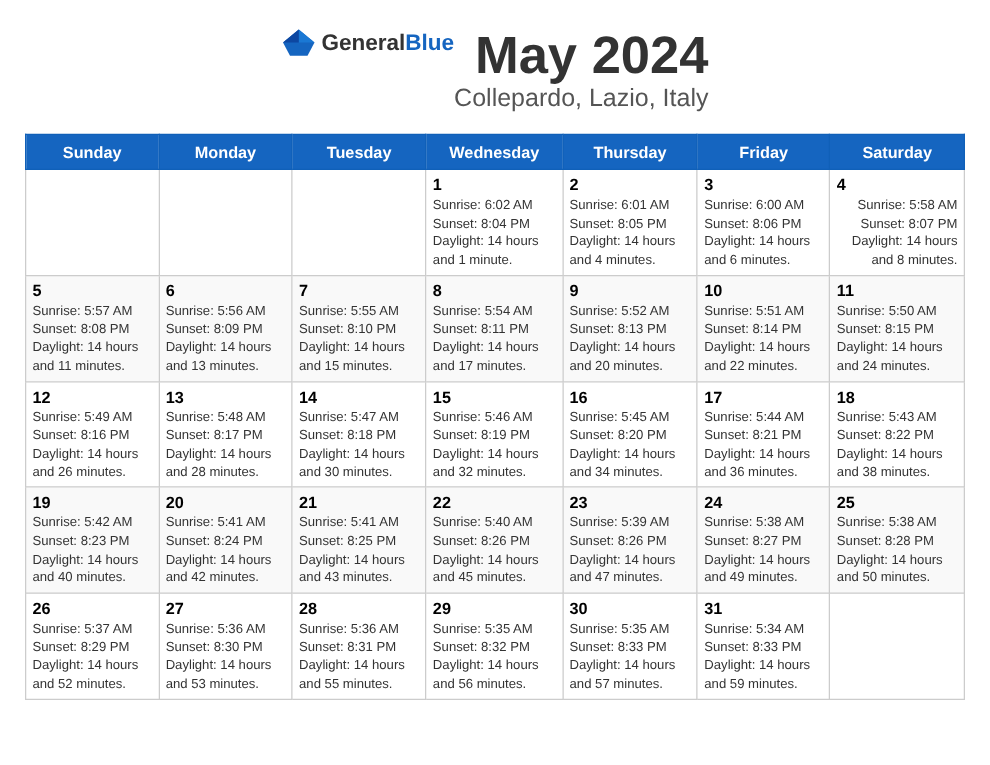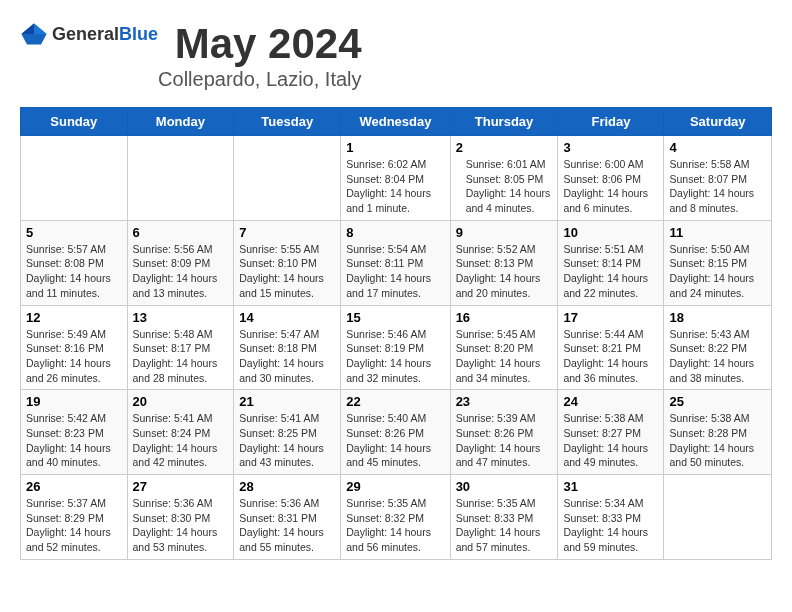--- a/index.html
+++ b/index.html
@@ -5,21 +5,21 @@
     * { box-sizing: border-box; margin: 0; padding: 0; }
     body {
       font-family: Arial, sans-serif;
       background: #fff;
       width: 792px;
       min-height: 612px;
       padding: 20px;
     }
     .header-area {
       display: flex;
-      justify-content: flex-start;
+      justify-content: center;
       align-items: flex-start;
       margin-bottom: 16px;
     }
     .logo {
       display: flex;
       align-items: center;
       gap: 4px;
     }
     .logo-text-general {
       font-size: 18px;
@@ -128,35 +128,35 @@
         <td></td>
         <td>
           <span class="date-num">1</span>
           <div class="cell-info" style="white-space: pre-line;">Sunrise: 6:02 AM
 Sunset: 8:04 PM
 Daylight: 14 hours
 and 1 minute.</div>
         </td>
         <td>
           <span class="date-num">2</span>
-          <div class="cell-info" style="white-space: pre-line; margin-left: 10px;">Sunrise: 6:01 AM
+          <div class="cell-info" style="white-space: pre-line;">Sunrise: 6:01 AM
 Sunset: 8:05 PM
 Daylight: 14 hours
 and 4 minutes.</div>
         </td>
         <td>
           <span class="date-num">3</span>
           <div class="cell-info" style="white-space: pre-line;">Sunrise: 6:00 AM
 Sunset: 8:06 PM
 Daylight: 14 hours
 and 6 minutes.</div>
         </td>
         <td>
           <span class="date-num">4</span>
-          <div class="cell-info" style="white-space: pre-line;">Sunrise: 5:58 AM
+          <div class="cell-info" style="white-space: pre-line; text-align: right;">Sunrise: 5:58 AM
 Sunset: 8:07 PM
 Daylight: 14 hours
 and 8 minutes.</div>
         </td>
       </tr>
       <tr>
         <td>
           <span class="date-num">5</span>
           <div class="cell-info" style="white-space: pre-line;">Sunrise: 5:57 AM
 Sunset: 8:08 PM

